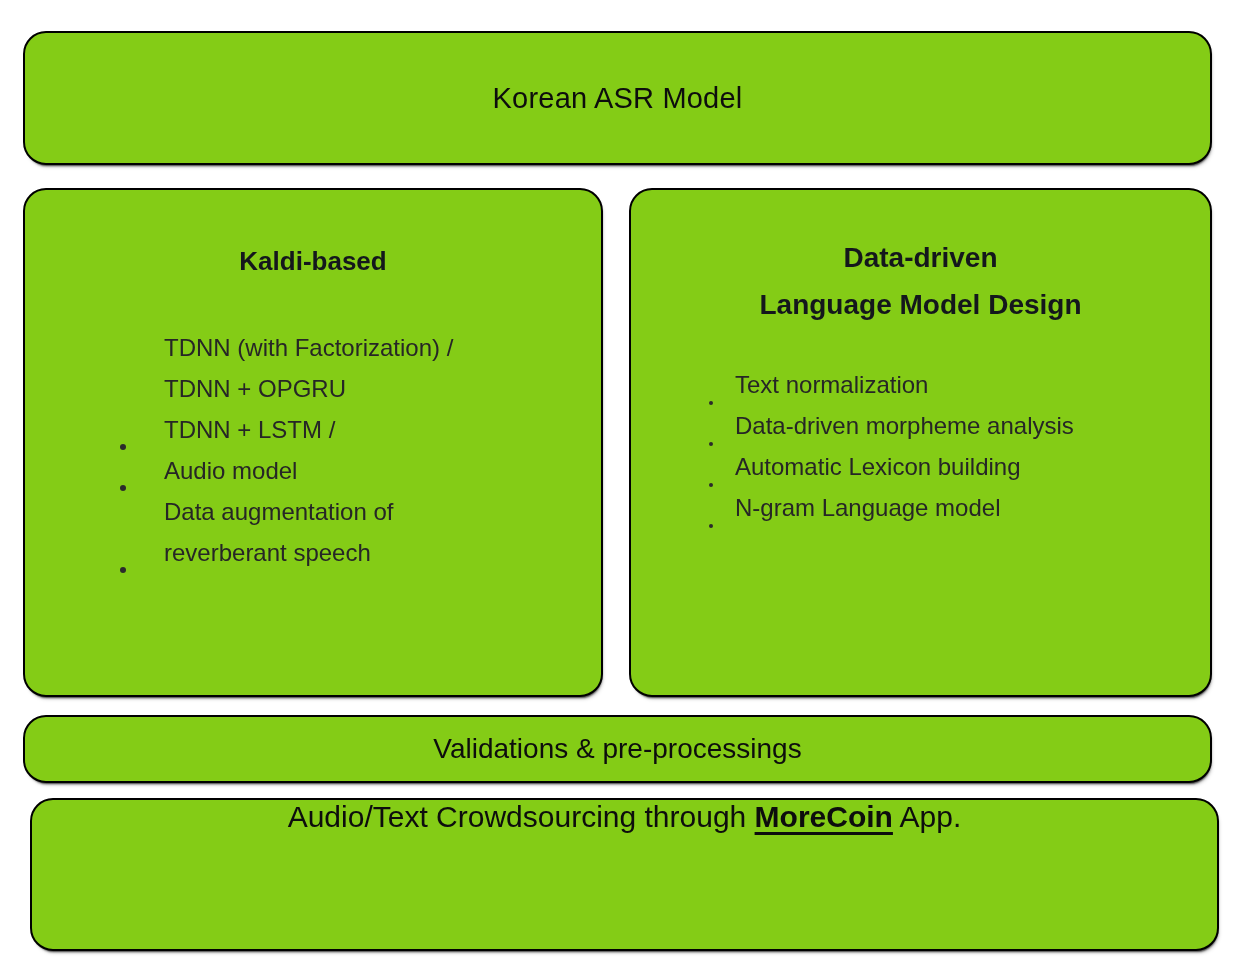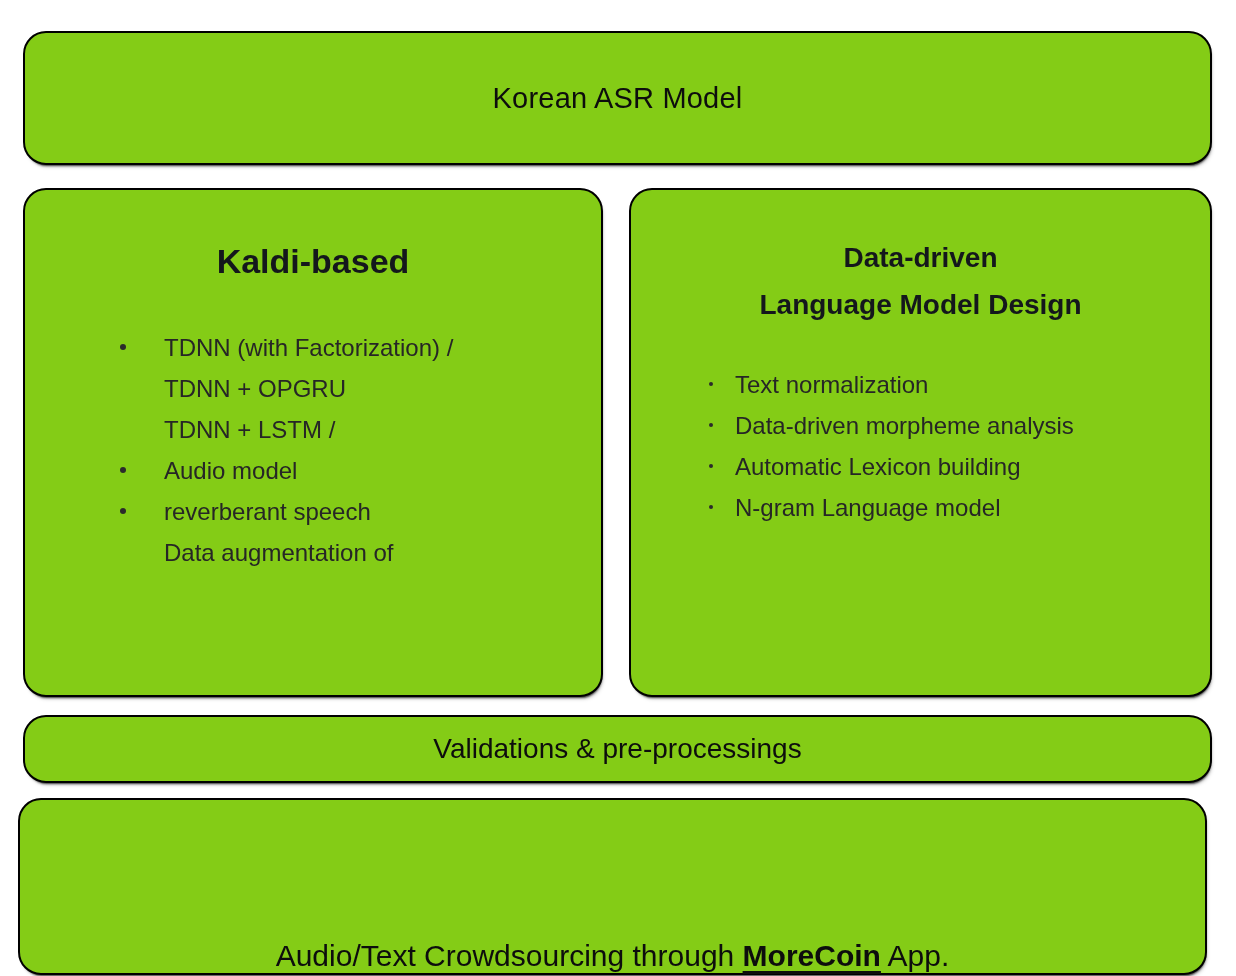--- a/index.html
+++ b/index.html
@@ -33,43 +33,43 @@
   .box-acoustic {
     left: 23px; top: 188px; width: 580px; height: 509px;
   }
   .box-language {
     left: 629px; top: 188px; width: 583px; height: 509px;
   }
   .panel-title {
     text-align: center; font-weight: bold; color: #14171c;
   }
   .box-acoustic .panel-title {
-    margin-top: 50px; font-size: 34px; line-height: 42px;
+    margin-top: 50px; font-size: 26px; line-height: 42px;
   }
   .box-language .panel-title {
     margin-top: 44px; font-size: 28px; line-height: 47px;
   }
   .bullet-list { margin: 0; }
   .box-acoustic .bullet-list { margin-top: 45px; padding-left: 95px; }
   .box-language .bullet-list { margin-top: 36px; padding-left: 78px; }
-  .li { display: flex; align-items: flex-start; }
+  .li { display: flex; align-items: flex-end; }
   .li-lines { color: #262626; font-size: 24px; line-height: 41px; }
   .dot {
     flex: none; border-radius: 50%; background: #2b2b2b;
   }
   .box-acoustic .dot { width: 6px; height: 6px; margin-top: 17px; margin-right: 38px; }
   .box-language .dot { width: 4px; height: 4px; margin-top: 18px; margin-right: 22px; }
   .box-validations {
     left: 23px; top: 715px; width: 1189px; height: 68px;
     display: flex; align-items: center; justify-content: center;
   }
   .box-validations .title { font-size: 28px; color: #0d0d0d; }
   .box-crowdsourcing {
-    left: 18px; top: 798px; width: 1189px; height: 177px;
-    display: flex; align-items: flex-end; justify-content: center;
+    left: 30px; top: 798px; width: 1189px; height: 153px;
+    display: flex; align-items: flex-start; justify-content: center;
   }
   .box-crowdsourcing .title { font-size: 30px; color: #0d0d0d; }
   .brand {
     font-weight: bold;
     text-decoration: underline;
     text-decoration-thickness: 2.5px;
     text-underline-offset: 5px;
   }
 </style>
 </head>
@@ -96,22 +96,22 @@
       </div>
       <div class="li">
         <span class="dot"></span>
         <div class="li-lines">
           <div>Audio model</div>
         </div>
       </div>
       <div class="li">
         <span class="dot"></span>
         <div class="li-lines">
+          <div>Data augmentation of</div>
           <div>reverberant speech</div>
-          <div>Data augmentation of</div>
         </div>
       </div>
     </div>
   </div>
 
   <div class="box box-validations">
     <div class="title">Validations &amp; pre-processings</div>
   </div>
 
   <div class="box box-language">

